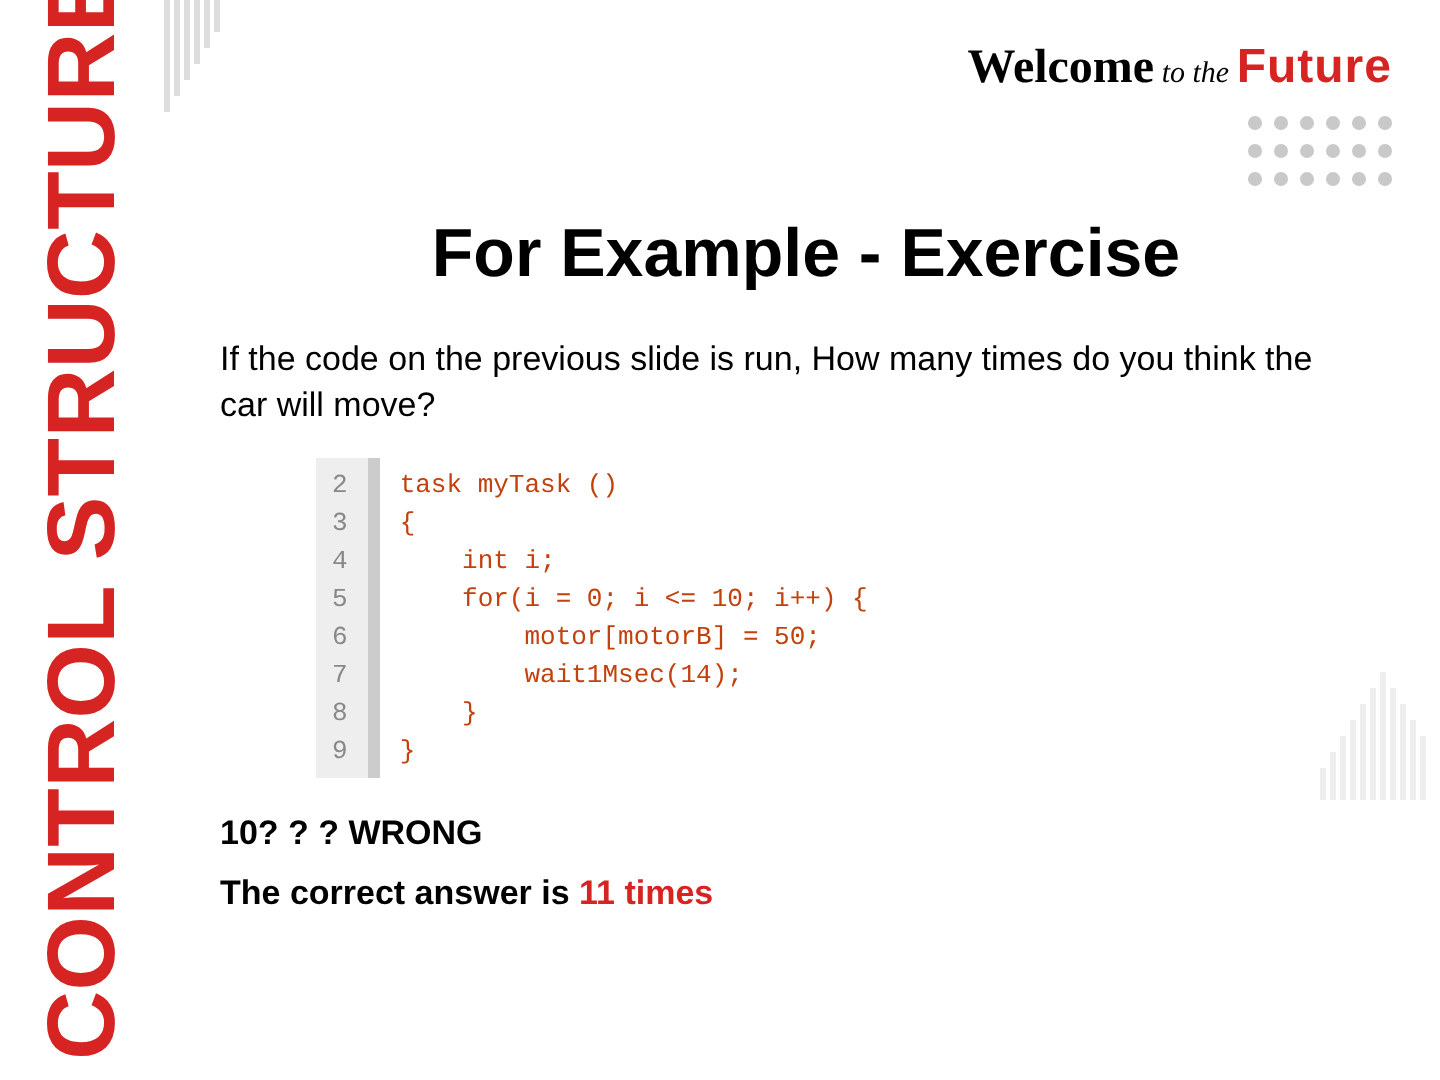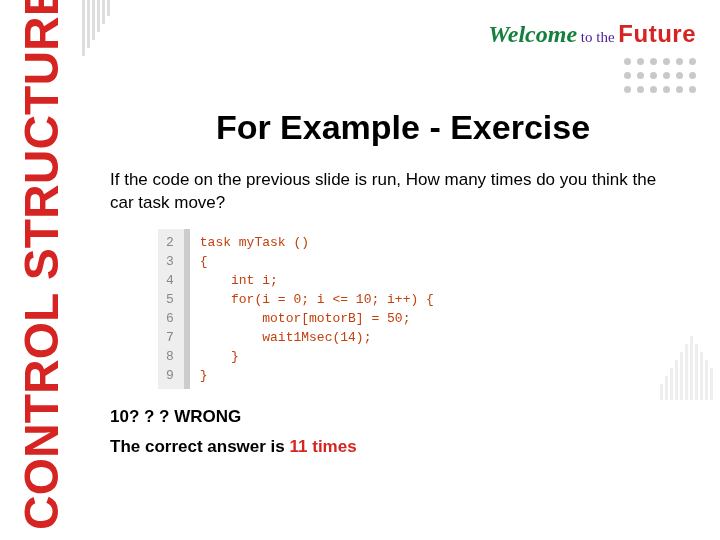--- a/index.html
+++ b/index.html
@@ -24,28 +24,28 @@
     top: 20px;
     right: 24px;
     width: 300px;
     text-align: right;
   }
   .welcome {
     font-family: Georgia, "Times New Roman", serif;
   }
   .welcome-main {
     font-size: 24px;
-    font-style: italic;
-    color: #15803d;
+    color: #000000;
     font-weight: 600;
   }
   .welcome-to {
     font-family: Georgia, serif;
+    font-style: italic;
     font-size: 15px;
-    color: #4c1d95;
+    color: #000000;
     font-weight: 400;
   }
   .welcome-future {
     font-family: Arial, sans-serif;
     font-weight: 900;
     font-style: normal;
     font-size: 24px;
     color: #d62423;
     letter-spacing: 0.5px;
   }
@@ -229,21 +229,21 @@
           <span class="dot"></span>
           <span class="dot"></span>
           <span class="dot"></span>
           <span class="dot"></span>
         </div>
     </div>
   </div>
 
   <div class="content">
     <h1 class="title">For Example - Exercise</h1>
-    <p class="body-text">If the code on the previous slide is run, How many times do you think the car task move?</p>
+    <p class="body-text">If the code on the previous slide is run, How many times do you think the car will move?</p>
 
     <div class="code-block">
       <div class="gutter">
         <div class="gline">2</div>
         <div class="gline">3</div>
         <div class="gline">4</div>
         <div class="gline">5</div>
         <div class="gline">6</div>
         <div class="gline">7</div>
         <div class="gline">8</div>

